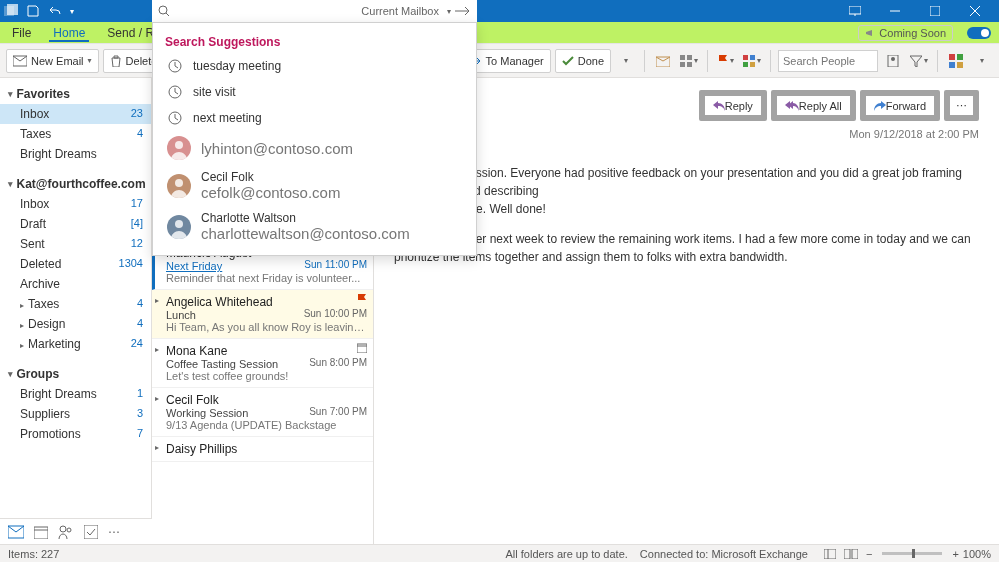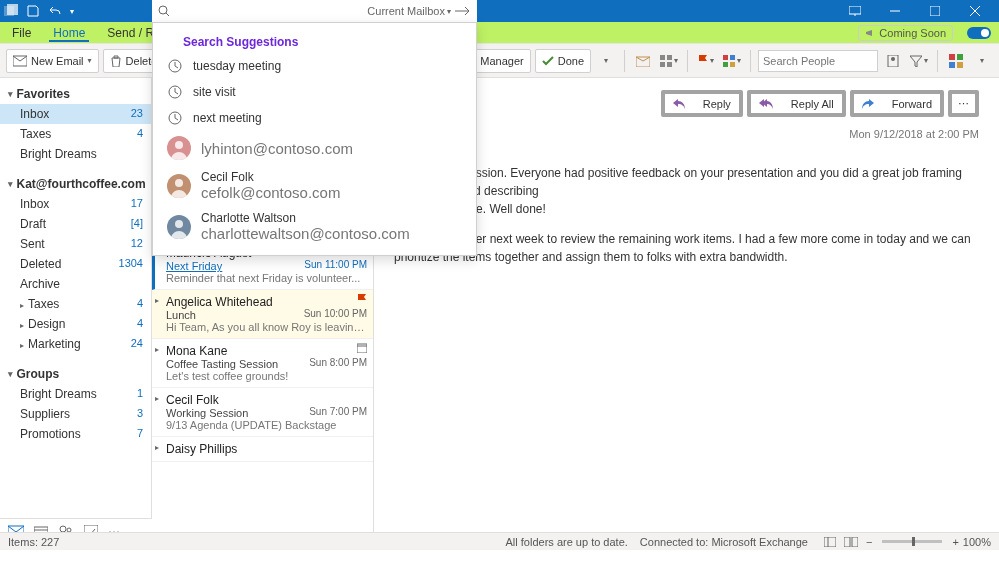--- a/index.html
+++ b/index.html
@@ -9,39 +9,39 @@
 .titlebar { height: 22px; background: #106ebe; display: flex; align-items: center; padding: 0 4px; color: #fff; }
 .titlebar .tb-left { display: flex; gap: 8px; align-items: center; font-size: 11px; }
 .titlebar .tb-icon { width: 14px; height: 14px; display: inline-flex; align-items: center; justify-content: center; }
 .titlebar .spacer { flex: 1; }
 .titlebar .wc { width: 40px; height: 22px; display: flex; align-items: center; justify-content: center; }
 
 
 .searchwrap { position: absolute; top: 0; left: 152px; width: 325px; height: 22px; background: #fff; display: flex; align-items: center; padding: 0 6px; }
 .searchwrap .sicon { color: #666; margin-right: 6px; }
 .searchwrap input { border: none; outline: none; flex: 1; font-size: 12px; }
-.searchwrap .scope { color: #666; font-size: 11px; margin-right: 4px; display: flex; align-items: center; gap: 2px; }
+.searchwrap .scope { color: #666; font-size: 11px; margin-right: 4px; display: flex; align-items: center; gap: 8px; }
 .searchwrap .go { color: #666; }
 
 
 .menubar { height: 22px; background: #bef264; display: flex; align-items: center; padding: 0 8px; gap: 14px; font-size: 12px; border-bottom: 1px solid #e5e5e5; }
 .menubar .mi { padding: 2px 4px; }
 .menubar .mi.active { color: #106ebe; border-bottom: 2px solid #106ebe; padding-bottom: 0; }
 .menubar .msp { flex: 1; }
 .menubar .coming { font-size: 11px; border: 1px solid #ccc; border-radius: 3px; padding: 1px 6px; display: flex; align-items: center; gap: 4px; color: #555; }
 .menubar .toggle { width: 24px; height: 12px; background: #106ebe; border-radius: 6px; position: relative; }
 .menubar .toggle::after { content: ""; position: absolute; right: 2px; top: 2px; width: 8px; height: 8px; background: #fff; border-radius: 4px; }
 
 
 .ribbon { height: 34px; background: #f3f2f1; border-bottom: 1px solid #e1dfdd; display: flex; align-items: center; padding: 0 6px; gap: 4px; }
 .rb-btn { height: 24px; display: flex; align-items: center; gap: 4px; padding: 0 6px; border: 1px solid #d0d0d0; border-radius: 2px; background: #fff; font-size: 11px; color: #333; }
 .rb-ico { width: 22px; height: 22px; display: flex; align-items: center; justify-content: center; border: 1px solid transparent; border-radius: 2px; }
 .rb-sep { width: 1px; height: 22px; background: #d0d0d0; margin: 0 3px; }
 .dd-caret { font-size: 8px; color: #666; }
-.ribbon .searchppl { width: 120px; border: 1px solid #d0d0d0; height: 22px; padding: 0 4px; font-size: 11px; background: #fff; }
+.ribbon .searchppl { width: 100px; border: 1px solid #d0d0d0; height: 22px; padding: 0 4px; font-size: 11px; background: #fff; }
 
 
 .main { display: flex; height: calc(100% - 22px - 22px - 34px - 18px); }
 
 
 .nav { width: 152px; border-right: 1px solid #e1dfdd; overflow-y: auto; padding: 6px 0; font-size: 12px; }
 .nav .hdr { display: flex; align-items: center; gap: 4px; padding: 3px 8px; font-weight: 600; color: #333; }
 .nav .hdr .exp { font-size: 9px; color: #666; }
 .nav .item { display: flex; justify-content: space-between; padding: 3px 8px 3px 20px; cursor: default; }
 .nav .item.sel { background: #cde6f7; }
@@ -63,41 +63,41 @@
 .msg .flag { position: absolute; right: 6px; top: 4px; font-size: 10px; color: #d83b01; }
 .msg .chv { position: absolute; left: 3px; top: 6px; font-size: 8px; color: #666; }
 .msg.unread { border-left: 3px solid #106ebe; padding-left: 11px; }
 .msg.flagged { background: #fffbe6; }
 
 
 .reading { flex: 1; padding: 12px 20px; overflow-y: auto; }
 .reading .toprow { display: flex; justify-content: space-between; align-items: flex-start; }
 .reading .subjline { font-size: 16px; color: #333; }
 .reading .actions { display: flex; gap: 4px; }
-.reading .actions .abtn { border: 4px solid #a3a3a3; border-radius: 2px; padding: 3px 8px; font-size: 11px; display: flex; align-items: center; gap: 18px; background: #fff; }
+.reading .actions .abtn { border: 6px solid #a3a3a3; border-radius: 2px; padding: 3px 8px; font-size: 11px; display: flex; align-items: center; gap: 0; background: #fff; }
 .reading .frm { font-size: 11px; color: #666; margin-top: 2px; }
 .reading .dt { text-align: right; font-size: 11px; color: #767676; margin-top: 6px; }
 .reading .body { margin-top: 24px; font-size: 12px; line-height: 1.5; color: #333; }
 .reading .body p { margin-bottom: 12px; }
 
 
-.status { position: absolute; bottom: 12px; left: 0; right: 0; height: 18px; background: #f3f2f1; border-top: 1px solid #e1dfdd; display: flex; align-items: center; padding: 0 8px; font-size: 11px; color: #555; }
+.status { position: absolute; bottom: 0; left: 0; right: 0; height: 18px; background: #f3f2f1; border-top: 1px solid #e1dfdd; display: flex; align-items: center; padding: 0 8px; font-size: 11px; color: #555; }
 .status .sp { flex: 1; }
 .status .sico { margin: 0 4px; display: inline-flex; }
 .status .zoom { width: 60px; height: 3px; background: #c0c0c0; margin: 0 6px; position: relative; }
 .status .zoom::after { content: ""; position: absolute; left: 50%; top: -3px; width: 3px; height: 9px; background: #666; }
 
 
 .btmnav { position: absolute; bottom: 18px; left: 0; width: 152px; height: 26px; border-top: 1px solid #e1dfdd; display: flex; align-items: center; gap: 10px; padding: 0 8px; background: #fff; }
 .btmnav .bi { color: #666; }
 .btmnav .bi.active { color: #106ebe; }
 
 
 .sugg { position: absolute; top: 22px; left: 152px; width: 325px; background: #fff; border: 1px solid #d0d0d0; box-shadow: 0 4px 12px rgba(0,0,0,.15); z-index: 100; padding: 8px 0; }
-.sugg .sgh { padding: 4px 30px; font-weight: 600; color: #6d28d9; font-size: 12px; }
+.sugg .sgh { padding: 4px 12px; font-weight: 600; color: #be185d; font-size: 12px; }
 .sugg .sitem { display: flex; align-items: center; gap: 10px; padding: 5px 14px; }
 .sugg .sic { width: 16px; height: 16px; display: flex; align-items: center; justify-content: center; color: #666; }
 .sugg .sic.av { width: 24px; height: 24px; border-radius: 12px; overflow: hidden; }
 .sugg .stxt { flex: 1; font-size: 12px; color: #333; }
 .sugg .sitem .sub { color: #767676; font-size: 15px; }
 
 svg { display: block; }
 </style>
 </head>
 <body>

